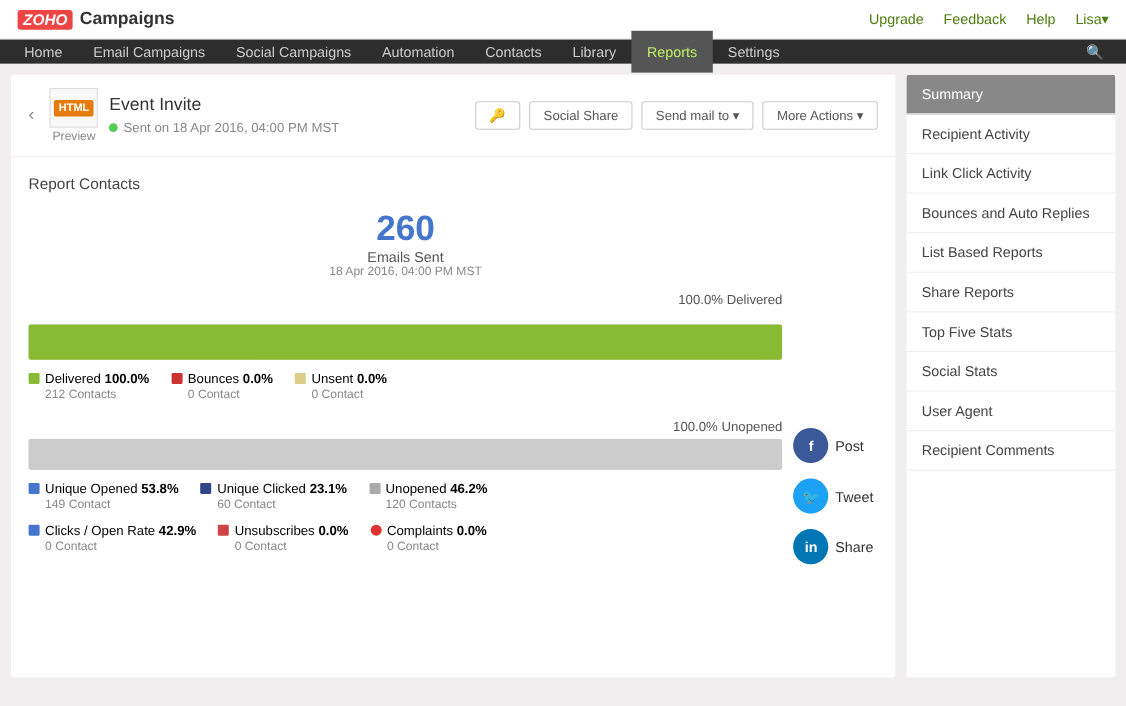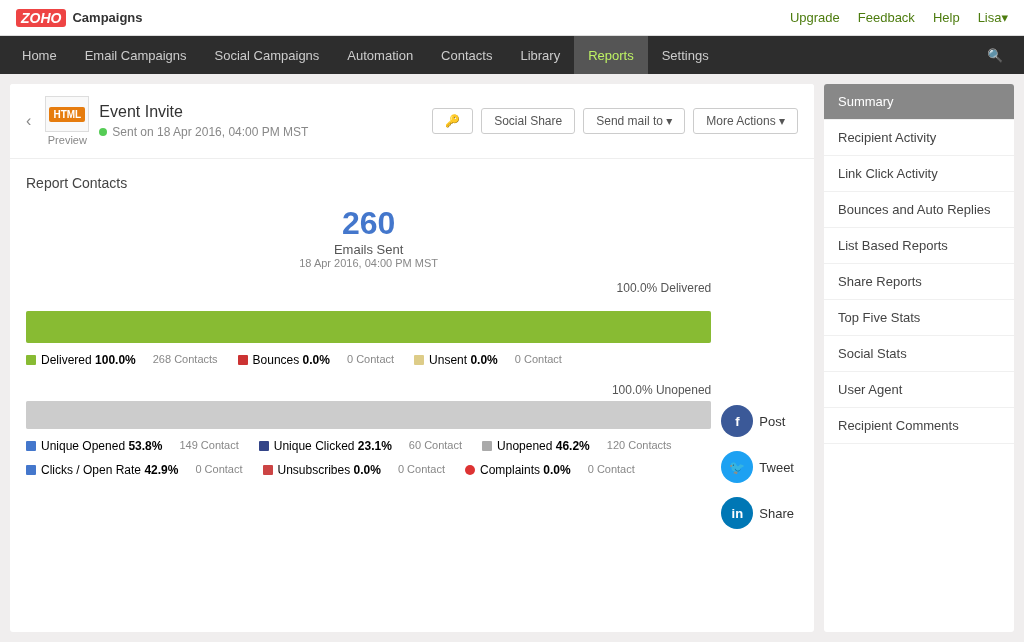--- a/index.html
+++ b/index.html
@@ -10,31 +10,31 @@
       background: #fff;
       display: flex;
       align-items: center;
       justify-content: space-between;
       padding: 0 16px;
       height: 36px;
       border-bottom: 1px solid #ddd;
     }
     #logo { display: flex; align-items: center; gap: 6px; }
     #logo-zoho { font-weight: bold; font-size: 14px; color: #e44; background: #e44; color: #fff; padding: 1px 5px; border-radius: 3px; font-style: italic; }
-    #logo-campaigns { font-size: 13px; font-weight: bold; color: #333; }
+    #logo-campaigns { font-size: 16px; font-weight: bold; color: #333; }
     #top-links { display: flex; gap: 18px; font-size: 13px; color: #444; }
     #top-links span { cursor: pointer; color: #4d7c0f; }
     #user-name { color: #444; cursor: pointer; }
 
     
     #nav-bar {
       background: #2d2d2d;
       display: flex;
       align-items: center;
-      height: 38px;
+      height: 22px;
       padding: 0 8px;
     }
     .nav-item {
       color: #ccc;
       padding: 0 14px;
       height: 38px;
       display: flex;
       align-items: center;
       cursor: pointer;
       font-size: 13px;
@@ -164,21 +164,21 @@
       width: 100%;
     }
 
     #stats-row1 {
       display: flex;
       gap: 20px;
       margin-bottom: 16px;
     }
     .stat-item {
       display: flex;
-      flex-direction: row;
+      flex-direction: column;
       gap: 2px;
     }
     .stat-label-row {
       display: flex;
       align-items: center;
       gap: 5px;
       font-size: 12px;
     }
     .stat-dot {
       width: 10px;
@@ -337,21 +337,21 @@
           <div id="progress-bar-container">
             <div id="progress-bar-fill"></div>
           </div>
 
           <div id="stats-row1">
             <div class="stat-item">
               <div class="stat-label-row">
                 <span class="stat-dot" style="background:#88bb33;"></span>
                 <span>Delivered <strong>100.0%</strong></span>
               </div>
-              <div class="stat-count">268 Contacts</div>
+              <div class="stat-count">212 Contacts</div>
             </div>
             <div class="stat-item">
               <div class="stat-label-row">
                 <span class="stat-dot" style="background:#cc3333;"></span>
                 <span>Bounces <strong>0.0%</strong></span>
               </div>
               <div class="stat-count">0 Contact</div>
             </div>
             <div class="stat-item">
               <div class="stat-label-row">

